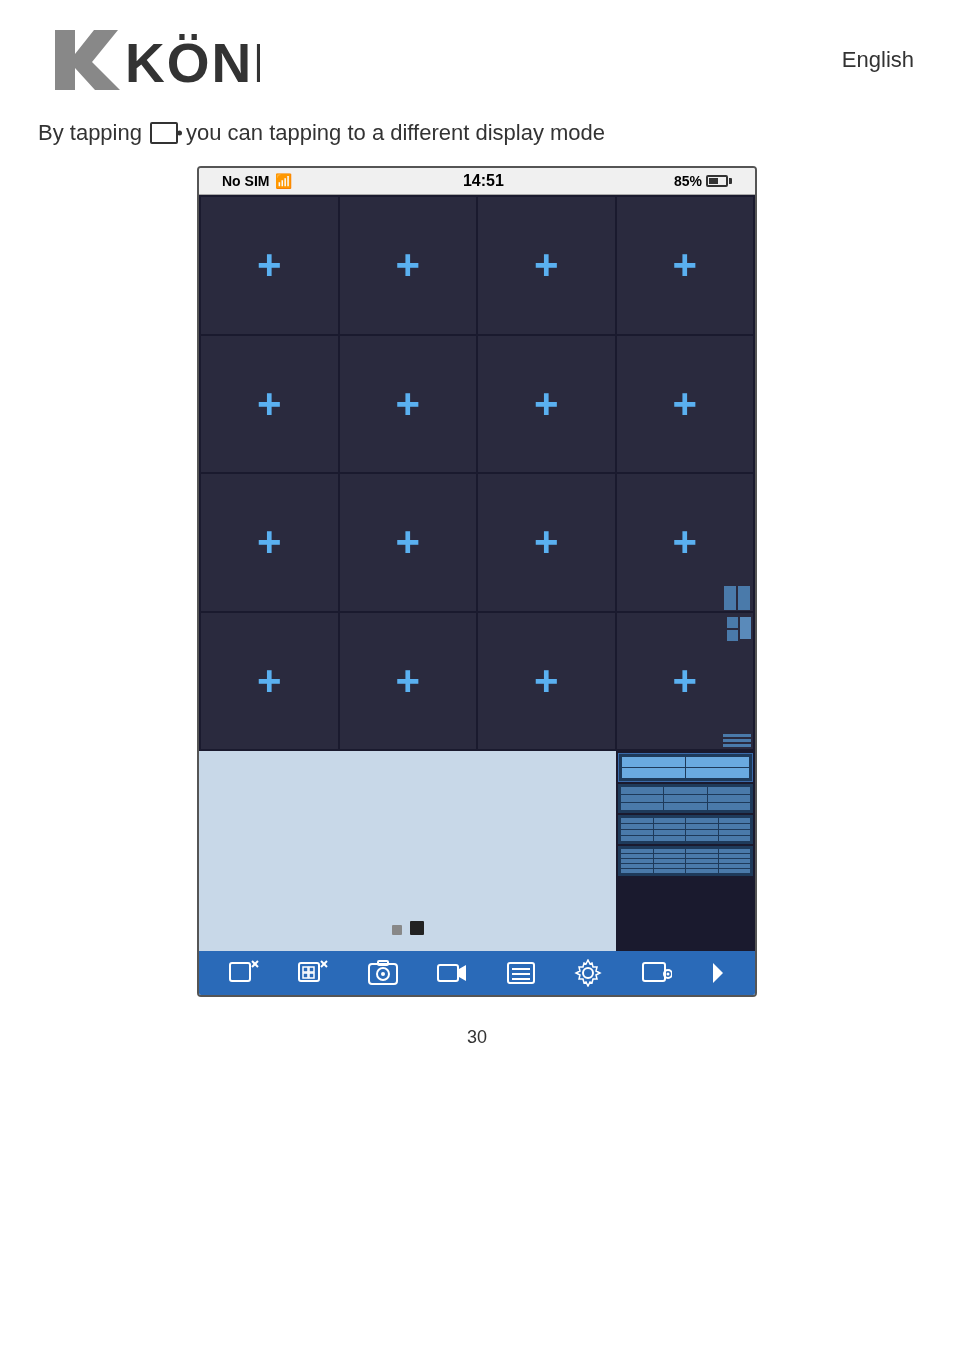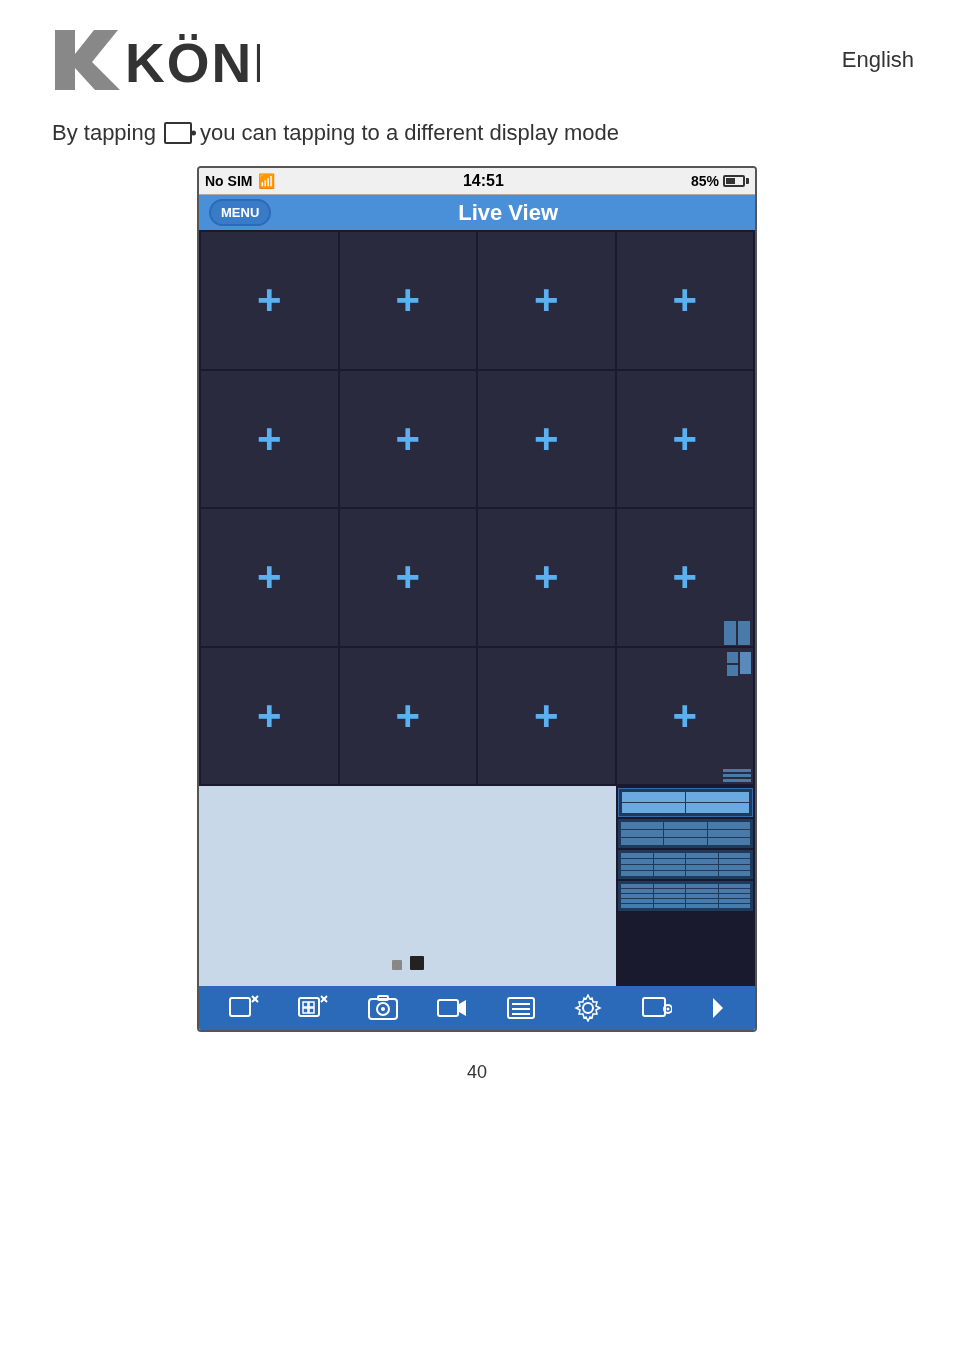--- a/index.html
+++ b/index.html
@@ -27,21 +27,21 @@
       height: 80px;
     }
     .language-label {
       font-size: 22px;
       color: #333;
       font-weight: normal;
     }
 
     
     .description-line {
-      padding: 10px 40px 20px 52px;
+      padding: 10px 40px 20px 38px;
       font-size: 22px;
       color: #333;
       display: flex;
       align-items: center;
       gap: 8px;
     }
     .display-mode-icon {
       display: inline-block;
       width: 28px;
       height: 22px;
@@ -74,21 +74,21 @@
       position: relative;
       left: -20px;
     }
 
     
     .status-bar {
       background: #f0f0f0;
       display: flex;
       align-items: center;
       justify-content: space-between;
-      padding: 4px 6px;
+      padding: 4px 23px;
       border-bottom: 1px solid #aaa;
       font-size: 14px;
       font-weight: bold;
     }
     .status-left {
       display: flex;
       align-items: center;
       gap: 6px;
     }
     .status-center {
@@ -260,24 +260,20 @@
       <span>85%</span>
       <div class="battery-icon">
         <div class="battery-body">
           <div class="battery-fill"></div>
         </div>
         <div class="battery-tip"></div>
       </div>
     </div>
   </div>
 
-  <div class="nav-bar">
-    <button class="menu-button">MENU</button>
-    <div class="nav-title">Live View</div>
-  </div>
 
   <div class="grid-container">
 
     <div class="grid-cell">
       <span class="plus-icon">+</span>
     </div>
     <div class="grid-cell">
       <span class="plus-icon">+</span>
     </div>
     <div class="grid-cell">
@@ -491,13 +487,13 @@
     <div class="toolbar-btn">
       <svg width="14" height="24" viewBox="0 0 14 24" fill="white" xmlns="http://www.w3.org/2000/svg">
         <polygon points="2,2 12,12 2,22" fill="white"></polygon>
       </svg>
     </div>
   </div>
 
 </div>
 </div>
 
-<div class="page-number">40</div>
+<div class="page-number">30</div>
 
 </body></html>

